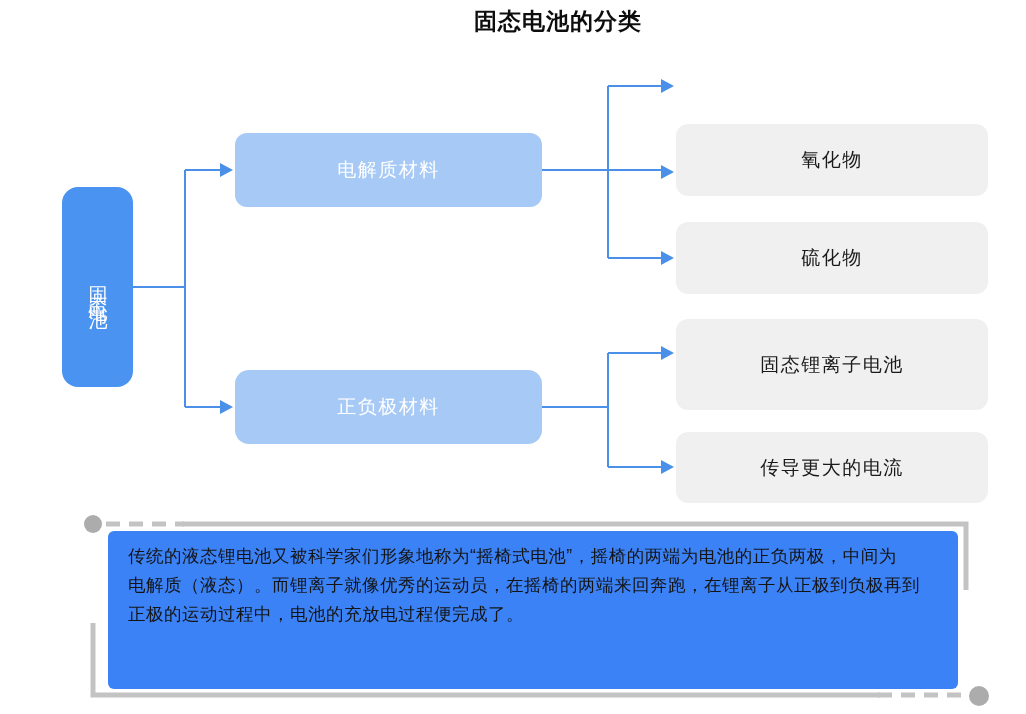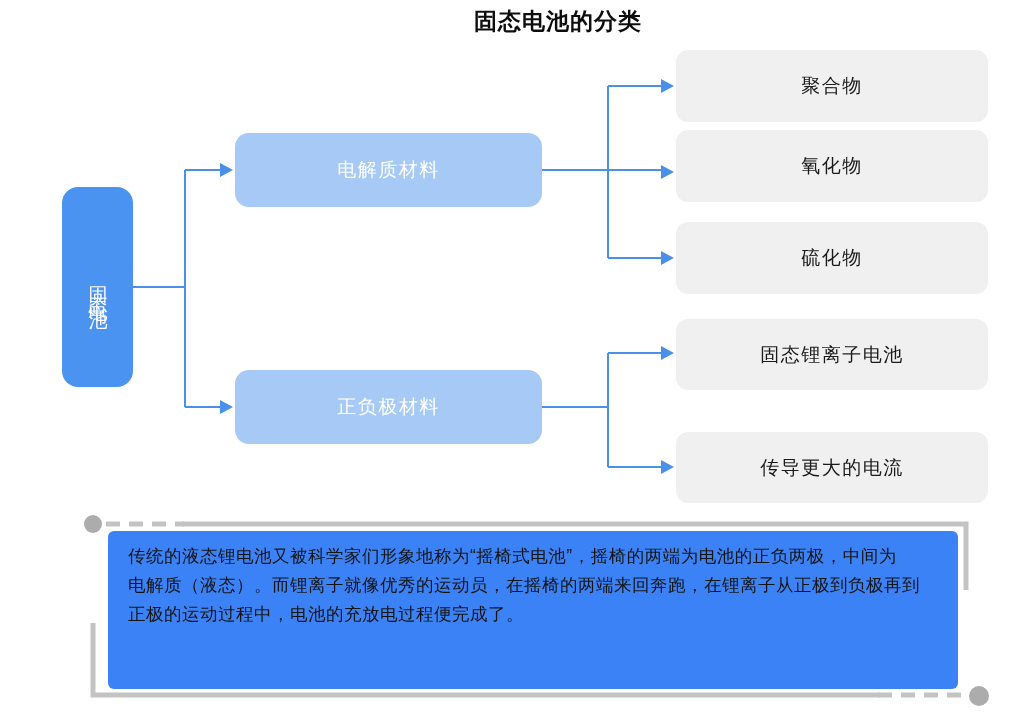--- a/index.html
+++ b/index.html
@@ -47,35 +47,35 @@
   .branch-node {
     left: 235px;
     width: 307px; height: 74px;
     background: #a6c9f5;
     border-radius: 14px;
     color: #ffffff;
     font-size: 19px;
     font-weight: 500;
     letter-spacing: 1.5px;
   }
-  .branch-electrolyte { top: 133px; }
+  .branch-electrolyte { top: 133px; border-radius: 12px; }
   .branch-electrode  { top: 370px; justify-content: center; }
   .leaf-node {
     left: 676px;
     width: 312px; height: 72px;
     background: #f0f0f1;
     border-radius: 12px;
     color: #1a1a1a;
     font-size: 19px;
     letter-spacing: 1.5px;
   }
   .leaf-polymer  { top: 50px; }
-  .leaf-oxide    { top: 130px; }
+  .leaf-oxide    { top: 124px; }
   .leaf-sulfide  { top: 222px; }
-  .leaf-liion    { top: 319px; height: 71px; }
+  .leaf-liion    { top: 319px; height: 91px; }
   .leaf-limetal  { top: 432px; height: 71px; }
   .overlay-svg {
     position: absolute;
     left: 0; top: 0;
     width: 1026px; height: 714px;
     pointer-events: none;
   }
   .note-panel {
     position: absolute;
     left: 108px; top: 531px;
@@ -142,23 +142,20 @@
     <span class="vtext">固态电池</span>
   </div>
 
   <div class="node branch-node branch-electrolyte">
     <span>电解质材料</span>
   </div>
   <div class="node branch-node branch-electrode">
     <span>正负极材料</span>
   </div>
 
-  <div class="node leaf-node leaf-polymer">
-    <span>聚合物</span>
-  </div>
   <div class="node leaf-node leaf-oxide">
     <span>氧化物</span>
   </div>
   <div class="node leaf-node leaf-sulfide">
     <span>硫化物</span>
   </div>
   <div class="node leaf-node leaf-liion">
     <span>固态锂离子电池</span>
   </div>
   <div class="node leaf-node leaf-limetal">

